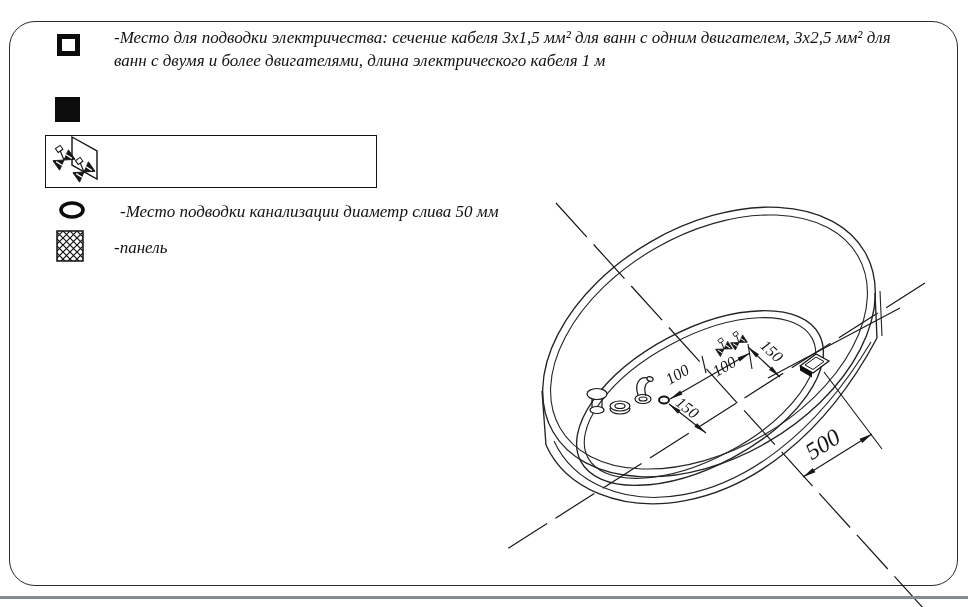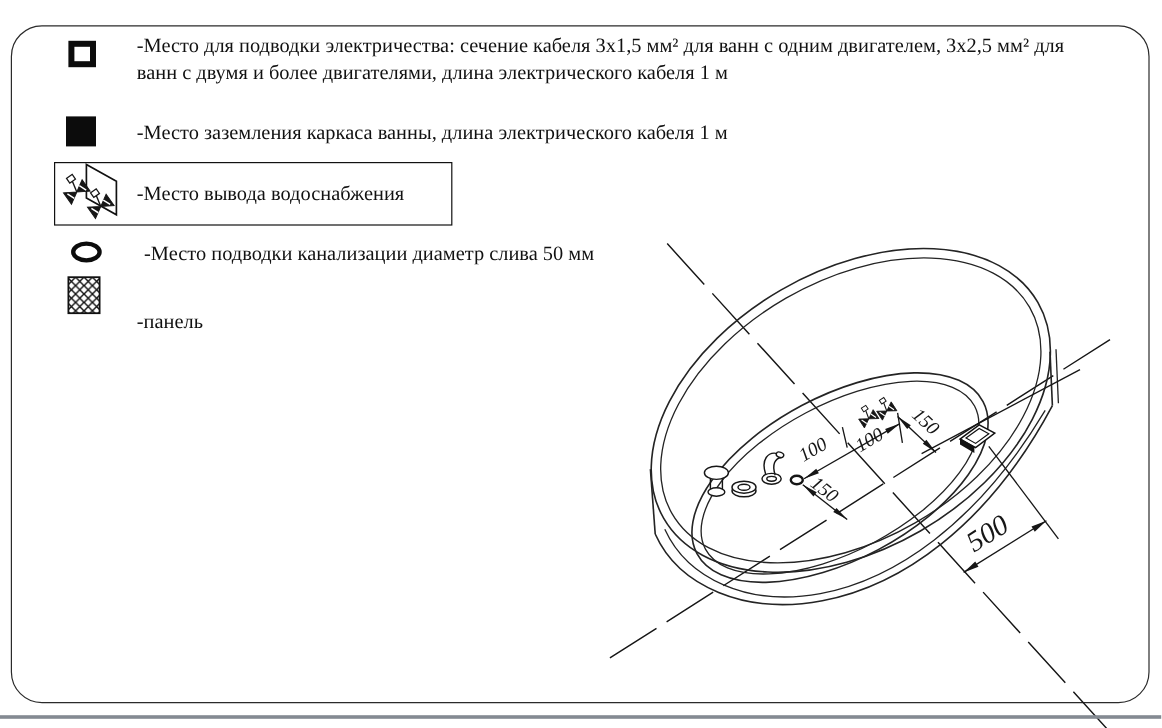--- a/index.html
+++ b/index.html
@@ -1,44 +1,42 @@
 <!DOCTYPE html>
 <html><head>
 <meta charset="utf-8">
 <style>
   html,body{margin:0;padding:0;background:#fff;}
   .page{position:relative;width:968px;height:607px;background:#fff;overflow:hidden;
         font-family:"Liberation Serif",serif;color:#161616;}
   .frame{position:absolute;left:9px;top:21px;width:947px;height:563px;
          border:1.6px solid #2b2b2b;border-radius:26px;}
   .bottom-rule{position:absolute;left:0;top:596px;width:968px;height:3px;background:#848a92;}
-  .legend-text{position:absolute;font-size:17px;line-height:23px;color:#111;}
+  .legend-text{position:absolute;font-style:italic;font-size:17px;line-height:23px;color:#111;}
   .icon-open-square{position:absolute;left:57px;top:34px;width:13px;height:12px;
                     background:#fff;border:5.5px solid #0c0c0c;}
   .icon-filled-square{position:absolute;left:55px;top:97px;width:25px;height:25px;background:#0c0c0c;}
   .legend-box{position:absolute;left:45px;top:135px;width:330px;height:51px;border:1.6px solid #111;}
   .abs-svg{position:absolute;left:0;top:0;}
   svg text.dim{font-family:"Liberation Serif",serif;font-style:italic;fill:#161616;}
 </style>
 </head>
 <body>
 
 <div class="page">
 
   <div class="frame"></div>
 
   <div class="icon-open-square"></div>
   <div class="icon-filled-square"></div>
   <div class="legend-box"></div>
 
   <div class="legend-text" style="left:114px;top:26px;width:800px;">-Место для подводки электричества: сечение кабеля 3х1,5 мм² для ванн с одним двигателем, 3х2,5 мм² для ванн с двумя и более двигателями, длина электрического кабеля 1 м</div>
-  <div class="legend-text" style="left:114px;top:99px;width:700px;">-Место заземления каркаса ванны, длина электрического кабеля 1 м</div>
-  <div class="legend-text" style="left:114px;top:150px;width:400px;">-Место вывода водоснабжения</div>
   <div class="legend-text" style="left:120px;top:200px;width:500px;">-Место подводки канализации диаметр слива 50 мм</div>
-  <div class="legend-text" style="left:114px;top:236px;width:300px;margin-top:20px;">-панель</div>
+  <div class="legend-text" style="left:114px;top:236px;width:300px;">-панель</div>
 
   <svg class="abs-svg" width="968" height="607" viewBox="0 0 968 607">
     <defs>
       <pattern id="xh" width="7" height="7" patternUnits="userSpaceOnUse">
         <path d="M0 0 L7 7 M7 0 L0 7" stroke="#111" stroke-width="1.2" fill="none"></path>
       </pattern>
       <g id="valve-glyph">
         <line x1="0" y1="0" x2="2" y2="-9" stroke="#161616" stroke-width="1.1"></line>
         <rect x="-0.5" y="-13.5" width="5.5" height="4.5" fill="#fff" stroke="#161616" stroke-width="1"></rect>
         <path d="M0 0 L-9 -5.5 L-9 5.5 Z M0 0 L9 -5.5 L9 5.5 Z" fill="#161616" stroke="#161616" stroke-width="0.8"></path>

